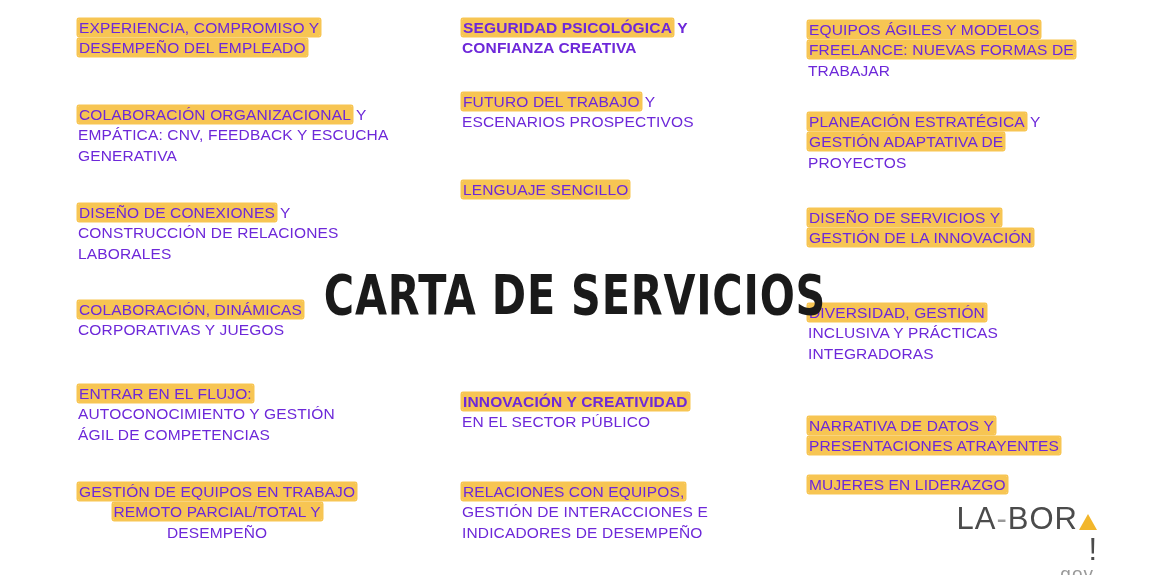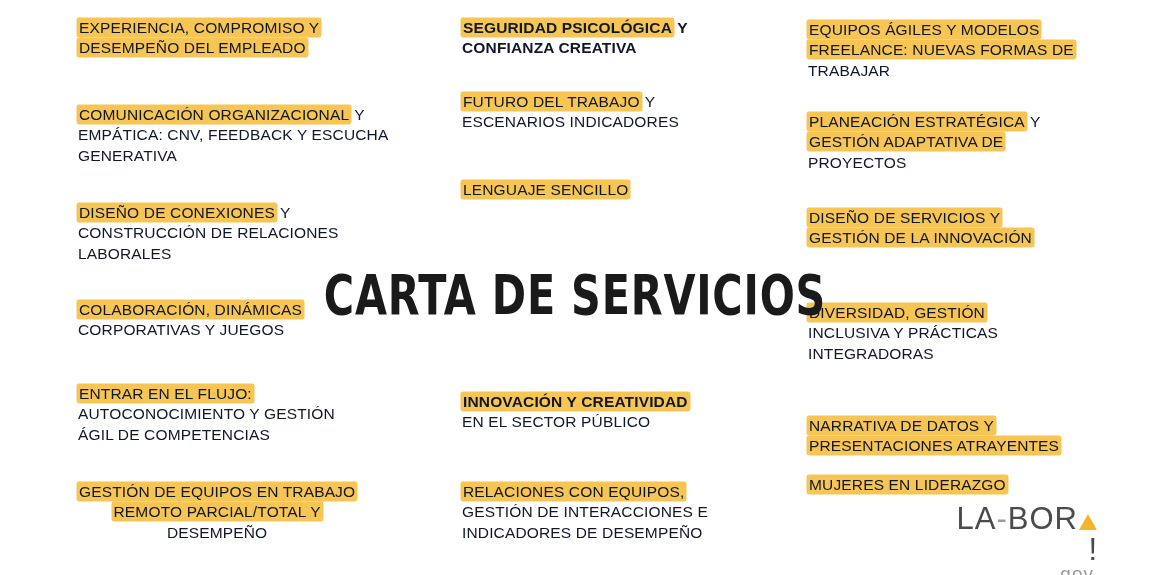--- a/index.html
+++ b/index.html
@@ -25,21 +25,21 @@
     height: 575px;
   }
   .col-left  { left: 78px;  width: 330px; }
   .col-mid   { left: 462px; width: 300px; }
   .col-right { left: 808px; width: 300px; }
 
   .entry {
     position: absolute;
     font-size: 15.5px;
     line-height: 1.32;
-    color: #0f172a;
+    color: #6d28d9;
     letter-spacing: 0.15px;
   }
   .entry .ln {
     display: block;
     white-space: nowrap;
   }
   
   .hl {
     background-color: #f7c553;
     box-shadow: 0 0 0 1.5px #f7c553;
@@ -103,21 +103,21 @@
 <body>
 
 <div class="slide">
 
   <div class="col col-left">
       <div class="entry" style="top: 18px;">
         <span class="ln"><span class="hl">EXPERIENCIA, COMPROMISO Y</span></span>
         <span class="ln"><span class="hl">DESEMPEÑO DEL EMPLEADO</span></span>
       </div>
       <div class="entry" style="top: 105px;">
-        <span class="ln"><span class="hl">COMUNICACIÓN ORGANIZACIONAL</span><span> Y</span></span>
+        <span class="ln"><span class="hl">COLABORACIÓN ORGANIZACIONAL</span><span> Y</span></span>
         <span class="ln"><span class="">EMPÁTICA: CNV, FEEDBACK Y ESCUCHA</span></span>
         <span class="ln"><span class="">GENERATIVA</span></span>
       </div>
       <div class="entry" style="top: 203px;">
         <span class="ln"><span class="hl">DISEÑO DE CONEXIONES</span><span> Y</span></span>
         <span class="ln"><span class="">CONSTRUCCIÓN DE RELACIONES</span></span>
         <span class="ln"><span class="">LABORALES</span></span>
       </div>
       <div class="entry" style="top: 300px;">
         <span class="ln"><span class="hl">COLABORACIÓN, DINÁMICAS</span></span>
@@ -134,21 +134,21 @@
         <span class="ln"><span class="">DESEMPEÑO</span></span>
       </div>
     </div>
   <div class="col col-mid">
       <div class="entry bold" style="top: 18px;">
         <span class="ln"><span class="hl">SEGURIDAD PSICOLÓGICA</span><span style="font-weight: bold;"> Y</span></span>
         <span class="ln"><span class="">CONFIANZA CREATIVA</span></span>
       </div>
       <div class="entry" style="top: 92px;">
         <span class="ln"><span class="hl">FUTURO DEL TRABAJO</span><span> Y</span></span>
-        <span class="ln"><span class="">ESCENARIOS INDICADORES</span></span>
+        <span class="ln"><span class="">ESCENARIOS PROSPECTIVOS</span></span>
       </div>
       <div class="entry" style="top: 180px;">
         <span class="ln"><span class="hl">LENGUAJE SENCILLO</span></span>
       </div>
       <div class="entry bold" style="top: 392px;">
         <span class="ln"><span class="hl">INNOVACIÓN Y CREATIVIDAD</span></span>
         <span class="ln"><span class="" style="font-weight: normal;">EN EL SECTOR PÚBLICO</span></span>
       </div>
       <div class="entry" style="top: 482px;">
         <span class="ln"><span class="hl">RELACIONES CON EQUIPOS,</span></span>

